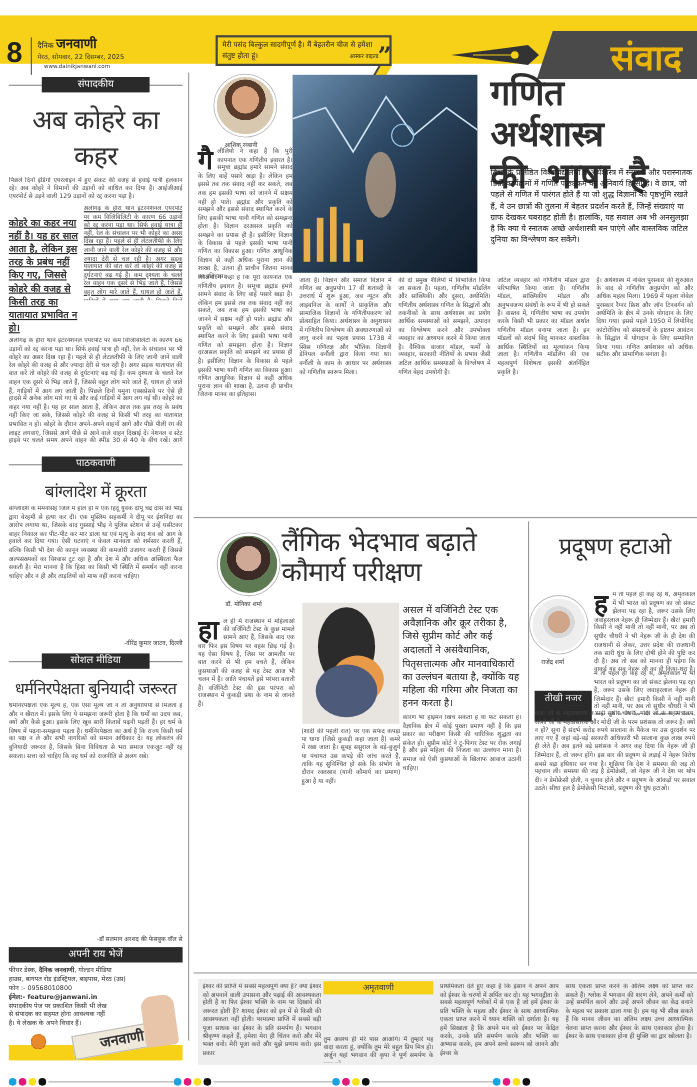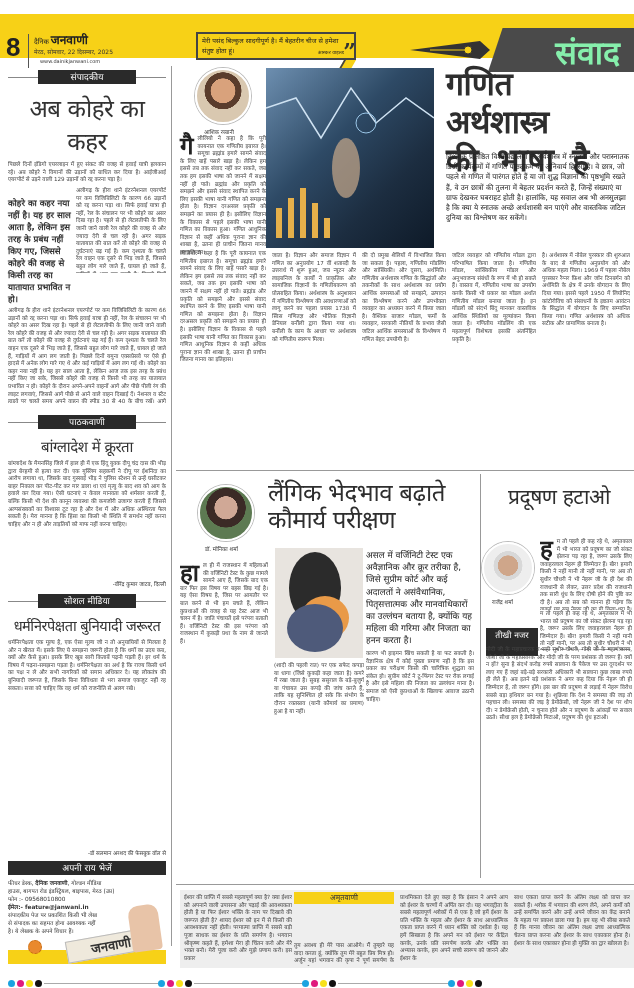--- a/index.html
+++ b/index.html
@@ -10,21 +10,21 @@
   .paper-name { position: absolute; left: 34px; top: 17px; font: bold 12px "DejaVu Sans", sans-serif; color: #222; }
   .paper-name small { font-size: 7px; font-weight: normal; margin-right: 2px; }
   .paper-date { position: absolute; left: 34px; top: 34px; font-size: 6px; color: #333; }
   .paper-url { position: absolute; left: 40px; top: 44px; font-size: 5px; color: #333; }
   .quote-box { position: absolute; left: 196px; top: 18px; width: 160px; height: 28px; border: 2px solid #444; background: #f7d117; font-size: 6.5px; line-height: 10px; padding: 2px 4px; color: #222; }
   .quote-author { position: absolute; right: 10px; bottom: 1px; font-size: 5px; }
   .quote-mark { position: absolute; right: -2px; top: 6px; font: bold 22px "DejaVu Serif", serif; color: #333; line-height: 1; }
   .quote-tail { position: absolute; left: 340px; top: 46px; width: 12px; height: 14px; border-left: 2px solid #444; border-bottom: 2px solid #444; transform: skewX(-30deg); background: #f7d117; }
   .pen { position: absolute; left: 410px; top: 25px; width: 100px; height: 22px; }
   .samvad { position: absolute; left: 488px; top: 14px; width: 146px; height: 44px; background: #4a4a4a; clip-path: polygon(10% 0,100% 0,100% 100%,0 100%); }
-  .samvad span { position: absolute; right: 14px; top: 2px; font: bold 32px "DejaVu Sans", sans-serif; color: #86efac; }
+  .samvad span { position: absolute; right: 14px; top: 2px; font: bold 32px "DejaVu Sans", sans-serif; color: #eab308; }
 
   .col { position: absolute; }
   .vrule { position: absolute; width: 1px; background: #999; }
   .hrule { position: absolute; height: 1px; background: #999; }
 
   .section-tag { background: #2a2a2a; color: #fff; font-size: 9px; text-align: center; height: 14px; line-height: 14px; margin: 0 auto; width: 62%; }
   .section-tag-line { position: relative; height: 18px; }
   .section-tag-line:before { content: ""; position: absolute; left: 0; right: 0; top: 7px; height: 1px; background: #888; }
   .section-tag-line .section-tag { position: relative; }
 
@@ -67,21 +67,21 @@
     <span>संवाद</span>
   </div>
 </div>
 
 <div class="col" style="left:8px; top:70px; width:158px;">
   <div class="section-tag-line">
     <div class="section-tag">संपादकीय</div>
   </div>
   <div class="headline" style="font-size:24px; margin:3px 0 4px;">अब कोहरे का कहर</div>
   <div class="body-text" style="height:24px; overflow:hidden;">पिछले दिनों इंडिगो एयरलाइन में हुए संकट की वजह से हवाई यात्री हलकान रहे। अब कोहरे ने विमानों की उड़ानों को बाधित कर दिया है। आईजीआई एयरपोर्ट से उड़ने वाली 129 उड़ानों को रद्द करना पड़ा है।</div>
-  <div style="display:flex; gap:4px; margin-top:2px;">
+  <div style="display:flex; gap:4px; margin-top:2px;text-decoration:underline;">
     <div class="pull" style="width:64px; margin-top:10px;">कोहरे का कहर नया नहीं है। यह हर साल आता है, लेकिन इस तरह के प्रबंध नहीं किए गए, जिससे कोहरे की वजह से किसी तरह का यातायात प्रभावित न हो।</div>
     <div class="body-text" style="width:90px; height:86px; overflow:hidden;">अलीगढ़ के हीरा थाने इंटरनेशनल एयरपोर्ट पर कम विजिबिलिटी के कारण 66 उड़ानों को रद्द करना पड़ा था। सिर्फ हवाई यात्रा ही नहीं, रेल के संचालन पर भी कोहरे का असर दिख रहा है। पहले से ही लेटलतीफी के लिए जानी जाने वाली रेल कोहरे की वजह से और ज्यादा देरी से चल रही है। अगर सड़क यातायात की बात करें तो कोहरे की वजह से दुर्घटनाएं बढ़ गई हैं। कम दृश्यता के चलते रेल वाहन एक दूसरे से भिड़ जाते हैं, जिससे बहुत लोग मारे जाते हैं, घायल हो जाते हैं, गाड़ियों में आग लग जाती है। पिछले दिनों यमुना एक्सप्रेसवे पर ऐसे ही हादसे में अनेक लोग मारे गए थे और कई गाड़ियों में आग लग गई थी। कोहरे का कहर नया नहीं है। यह हर साल आता है, लेकिन आज तक इस तरह के प्रबंध नहीं किए जा सके, जिससे कोहरे की वजह से किसी भी तरह का यातायात प्रभावित न हो। कोहरे के दौरान अपने-अपने वाहनों आगे और पीछे पीली रंग की लाइट लगवाएं, जिससे आगे पीछे से आने वाले वाहन दिखाई दें। नेशनल व स्टेट हाइवे पर चलते समय अपने वाहन की स्पीड 30 से 40 के बीच रखें। आगे चलने वाले वाहनों से कम से कम 100 मीटर की दूरी बनाकर रखें। शराब पीकर कभी भी या कोहरे के दौरान वाहन नहीं चलाएं। शराब पीकर गाड़ी चलाना भी दुर्घटनाओं का एक बड़ा कारण है।</div>
   </div>
   <div class="body-text" style="height:96px; overflow:hidden; margin-top:2px;">अलीगढ़ के हीरा थाने इंटरनेशनल एयरपोर्ट पर कम विजिबिलिटी के कारण 66 उड़ानों को रद्द करना पड़ा था। सिर्फ हवाई यात्रा ही नहीं, रेल के संचालन पर भी कोहरे का असर दिख रहा है। पहले से ही लेटलतीफी के लिए जानी जाने वाली रेल कोहरे की वजह से और ज्यादा देरी से चल रही है। अगर सड़क यातायात की बात करें तो कोहरे की वजह से दुर्घटनाएं बढ़ गई हैं। कम दृश्यता के चलते रेल वाहन एक दूसरे से भिड़ जाते हैं, जिससे बहुत लोग मारे जाते हैं, घायल हो जाते हैं, गाड़ियों में आग लग जाती है। पिछले दिनों यमुना एक्सप्रेसवे पर ऐसे ही हादसे में अनेक लोग मारे गए थे और कई गाड़ियों में आग लग गई थी। कोहरे का कहर नया नहीं है। यह हर साल आता है, लेकिन आज तक इस तरह के प्रबंध नहीं किए जा सके, जिससे कोहरे की वजह से किसी भी तरह का यातायात प्रभावित न हो। कोहरे के दौरान अपने-अपने वाहनों आगे और पीछे पीली रंग की लाइट लगवाएं, जिससे आगे पीछे से आने वाले वाहन दिखाई दें। नेशनल व स्टेट हाइवे पर चलते समय अपने वाहन की स्पीड 30 से 40 के बीच रखें। आगे चलने वाले वाहनों से कम से कम 100 मीटर की दूरी बनाकर रखें। शराब पीकर कभी भी या कोहरे के दौरान वाहन नहीं चलाएं। शराब पीकर गाड़ी चलाना भी दुर्घटनाओं का एक बड़ा कारण है।</div>
 
   <div class="section-tag-line" style="margin-top:12px;">
     <div class="section-tag">पाठकवाणी</div>
   </div>
   <div class="headline" style="font-size:15px; margin:3px 0 4px;">बांग्लादेश में क्रूरता</div>
   <div class="body-text" style="height:118px; overflow:hidden;">बांग्लादेश के मैमनसिंह जिले में हाल ही में एक हिंदू युवक दीपू चंद्र दास की भीड़ द्वारा बेरहमी से हत्या कर दी। एक मुस्लिम सहकर्मी ने दीपू पर ईशनिंदा का आरोप लगाया था, जिसके बाद गुस्साई भीड़ ने पुलिस स्टेशन से उन्हें घसीटकर बाहर निकाल कर पीट-पीट कर मार डाला था एवं मृत्यु के बाद शव को आग के हवाले कर दिया गया। ऐसी घटनाएं न केवल मानवता को शर्मसार करती हैं, बल्कि किसी भी देश की कानून व्यवस्था की कमजोरी उजागर करती हैं जिससे अल्पसंख्यकों का विश्वास टूट रहा है और देश में और अधिक अस्थिरता फैल सकती है। मेरा मानना है कि हिंसा का किसी भी स्थिति में समर्थन नहीं करना चाहिए और न ही और ताड़तियों को माफ नहीं करना चाहिए।</div>
@@ -138,21 +138,21 @@
 <div class="body-text col" style="left:180px; top:250px; width:86px; height:210px; overflow:hidden;">लीलियो ने कहा है कि पूरी कायनात एक गणितीय इबारत है। समूचा ब्रह्मांड हमारे सामने संवाद के लिए बाहें पसारे खड़ा है। लेकिन हम इससे तब तक संवाद नहीं कर सकते, जब तक हम इसकी भाषा को जानने में सक्षम नहीं हो पाते। ब्रह्मांड और प्रकृति को समझने और इससे संवाद स्थापित करने के लिए इसकी भाषा यानी गणित को समझना होता है। विज्ञान दरअसल प्रकृति को समझने का प्रयास ही है। इसीलिए विज्ञान के विकास से पहले इसकी भाषा यानी गणित का विकास हुआ। गणित आधुनिक विज्ञान से कहीं अधिक पुराना ज्ञान की शाखा है, उतना ही प्राचीन जितना मानव का इतिहास।</div>
 <div class="body-text col" style="left:272px; top:252px; width:84px; height:208px; overflow:hidden;">जाता है। विज्ञान और समाज विज्ञान में गणित का अनुप्रयोग 17 वीं शताब्दी के उत्तरार्ध में शुरू हुआ, जब न्यूटन और लाइबनिज के कार्यों ने प्राकृतिक और सामाजिक विज्ञानों के गणितीयकरण को प्रोत्साहित किया। अर्थशास्त्र के अनुशासन में गणितीय विश्लेषण की अवधारणाओं को लागू करने का पहला प्रयास 1738 में स्विस गणितज्ञ और भौतिक विज्ञानी डेनियल बर्नौली द्वारा किया गया था। बर्नौली के काम के आधार पर अर्थशास्त्र को गणितीय स्वरूप मिला।</div>
 <div class="body-text col" style="left:362px; top:252px; width:84px; height:208px; overflow:hidden;">की दो प्रमुख शैलियों में विभाजित किया जा सकता है। पहला, गणितीय मॉडलिंग और सांख्यिकी। और दूसरा, अर्थमिति। गणितीय अर्थशास्त्र गणित के सिद्धांतों और तकनीकों के साथ अर्थशास्त्र का प्रयोग आर्थिक समस्याओं को समझने, उत्पादन का विश्लेषण करने और उपभोक्ता व्यवहार का अध्ययन करने में किया जाता है। वैश्विक बाजार मॉडल, फर्मों के व्यवहार, सरकारी नीतियों के प्रभाव जैसी जटिल आर्थिक समस्याओं के विश्लेषण में गणित बेहद उपयोगी है।</div>
 <div class="body-text col" style="left:452px; top:252px; width:84px; height:208px; overflow:hidden;">जटिल व्यवहार को गणितीय मॉडल द्वारा परिभाषित किया जाता है। गणितीय मॉडल, सांख्यिकीय मॉडल और अनुभवजन्य संबंधों के रूप में भी हो सकते हैं। वास्तव में, गणितीय भाषा का उपयोग करके किसी भी प्रकार का मॉडल अर्थात गणितीय मॉडल बनाया जाता है। इन मॉडलों को संदर्भ बिंदु मानकर वास्तविक आर्थिक स्थितियों का मूल्यांकन किया जाता है। गणितीय मॉडलिंग की एक महत्वपूर्ण विशेषता इसकी अंतर्निहित प्रकृति है।</div>
 <div class="body-text col" style="left:542px; top:252px; width:88px; height:208px; overflow:hidden;">है। अर्थशास्त्र में नोबेल पुरस्कार की शुरुआत के बाद से गणितीय अनुप्रयोग को और अधिक महत्व मिला। 1969 में पहला नोबेल पुरस्कार रैग्नर फ्रिश और जॉन टिनबर्गन को अर्थमिति के क्षेत्र में उनके योगदान के लिए दिया गया। इससे पहले 1950 में लियोनिद कांटोरोविच को संसाधनों के इष्टतम आवंटन के सिद्धांत में योगदान के लिए सम्मानित किया गया। गणित अर्थशास्त्र को अधिक सटीक और प्रामाणिक बनाता है।</div>
 
 <div class="hrule" style="left:176px; top:470px; width:458px;"></div>
 
 <div class="avatar" style="left:198px; top:485px; width:56px; height:56px; background:radial-gradient(circle at 50% 40%, #d0a896 0 28%, #3b2a26 29% 48%, #5d7a52 49%);"></div>
 <div class="caption" style="left:205px; top:545px;">डॉ. मोनिका शर्मा</div>
-<div class="headline" style="position:absolute; left:268px; top:480px; width:196px; text-align:left; font-size:24px; line-height:27px; color:#2e2e2e;">
+<div class="headline" style="position:absolute; left:256px; top:480px; width:196px; text-align:left; font-size:24px; line-height:27px; color:#2e2e2e;">
   <div>लैंगिक भेदभाव बढ़ाते</div>
   <div>कौमार्य परीक्षण</div>
 </div>
 <div class="col" style="left:180px; top:562px; width:88px;">
   <div class="body-text" style="height:308px; overflow:hidden;"><span class="dropcap">हा</span><span>ल ही में राजस्थान में महिलाओं की वर्जिनिटी टेस्ट के कुछ मामले सामने आए हैं, जिसके बाद एक बार फिर इस विषय पर बहस छिड़ गई है। यह ऐसा विषय है, जिस पर आमतौर पर बात करने से भी हम बचते हैं, लेकिन कुप्रथाओं की वजह से यह टेस्ट आज भी चलन में है। जाति पंचायतें इसे परंपरा बताती हैं। वर्जिनिटी टेस्ट की इस परंपरा को राजस्थान में कुकड़ी प्रथा के नाम से जानते हैं।</span></div>
 </div>
 <div style="position:absolute; left:275px; top:548px; width:88px; height:110px; background:#e8e4df; overflow:hidden;">
   <svg width="88" height="110">
     <ellipse cx="40" cy="40" rx="26" ry="36" fill="#2b2b2b"></ellipse>
     <ellipse cx="50" cy="70" rx="24" ry="22" fill="#e99a48"></ellipse>

